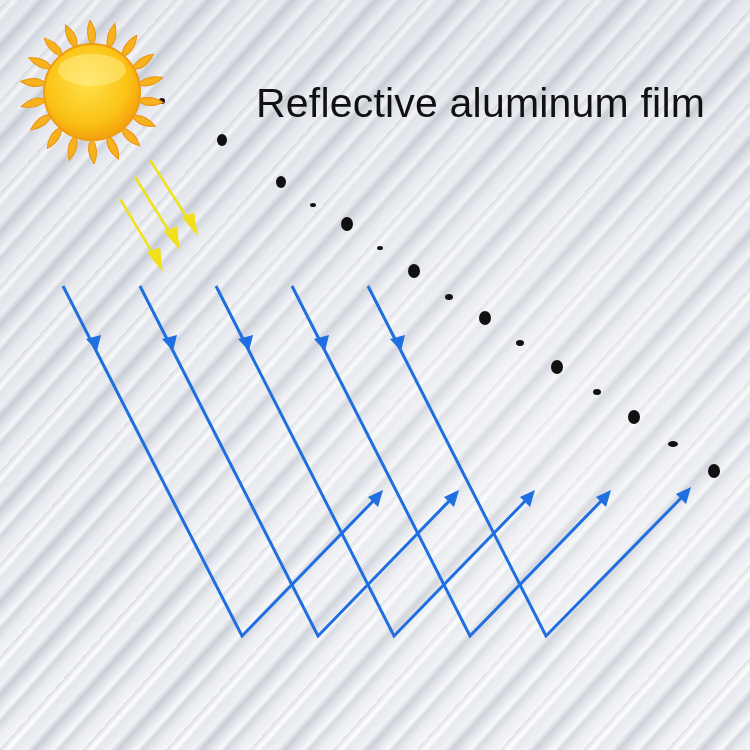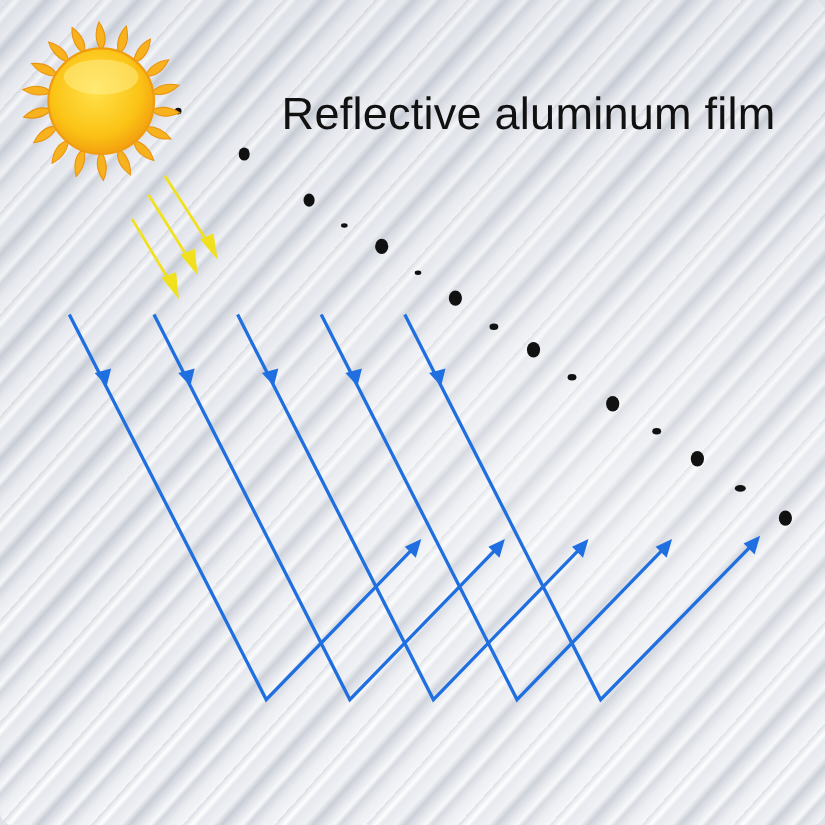--- a/index.html
+++ b/index.html
@@ -3,21 +3,20 @@
   <meta charset="utf-8">
   <style>
     html, body { margin: 0; padding: 0; }
     body { width: 750px; height: 750px; overflow: hidden; background: #dfe2e8; }
     .stage {
       position: relative; width: 750px; height: 750px; overflow: hidden;
       background:
         repeating-linear-gradient(-48deg,
           #f4f5f8 0px, #e9ebf0 10px, #cfd3db 18px, #f7f8fa 22px, #dcdfe6 30px,
           #c3c8d1 36px, #eef0f4 42px, #e2e5eb 52px, #ffffff 56px, #d6dae1 62px);
-      border-radius: 12px;
     }
     .stage::after {
       content: ""; position: absolute; inset: 0;
       background: radial-gradient(ellipse at 70% 60%, rgba(255,255,255,0.35), rgba(255,255,255,0) 60%),
                   linear-gradient(180deg, rgba(210,214,222,0.25), rgba(255,255,255,0.1));
       pointer-events: none;
     }
     .title {
       position: absolute; left: 256px; top: 80px; z-index: 3;
       font-family: "Liberation Sans", sans-serif; font-size: 41px; color: #111;

